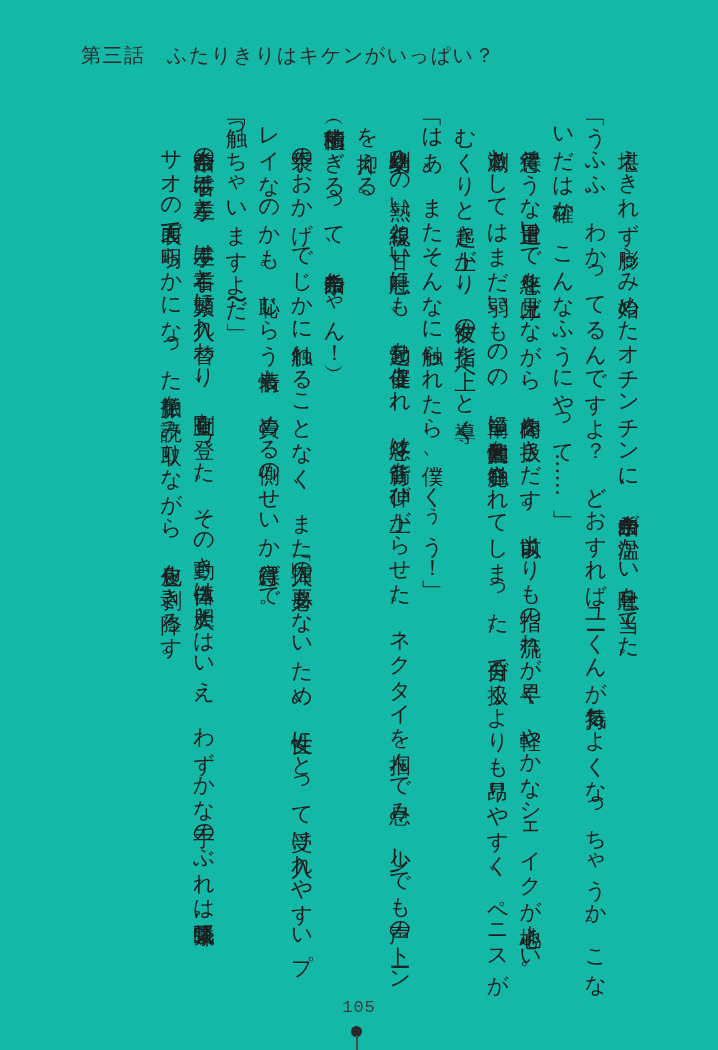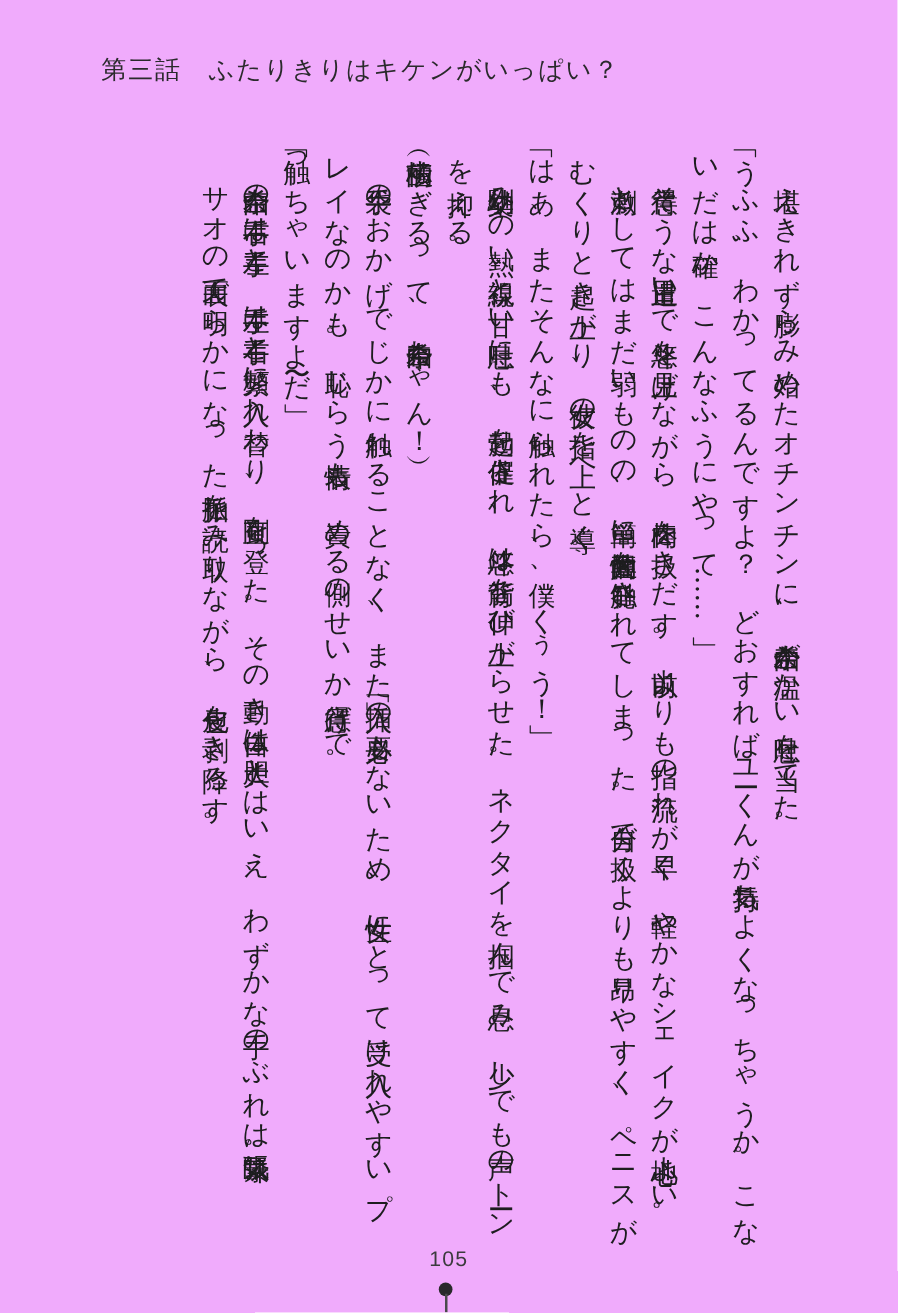--- a/index.html
+++ b/index.html
@@ -4,21 +4,21 @@
 <style>
   html, body {
     margin: 0;
     padding: 0;
     background: #ffffff;
   }
   .page {
     position: relative;
     width: 718px;
     height: 1050px;
-    background: #f0abfc;
+    background: #14b8a6;
     overflow: hidden;
     font-family: "DejaVu Serif", "Liberation Serif", serif;
     color: #1e1e20;
   }
   .running-head {
     position: absolute;
     left: 81px;
     top: 42px;
     font-size: 20px;
     letter-spacing: 1.5px;
@@ -43,21 +43,21 @@
   }
   .para.indent {
     text-indent: 1em;
   }
   .page-number {
     position: absolute;
     left: 0;
     right: 0;
     top: 998px;
     text-align: center;
-    font-family: Liberation Sans, sans-serif;
+    font-family: Liberation Mono, monospace;
     font-size: 17px;
     letter-spacing: 1px;
     color: #3b3b3d;
   }
   .pin-marker {
     position: absolute;
     left: 350px;
     top: 1026px;
     width: 13px;
     height: 24px;

